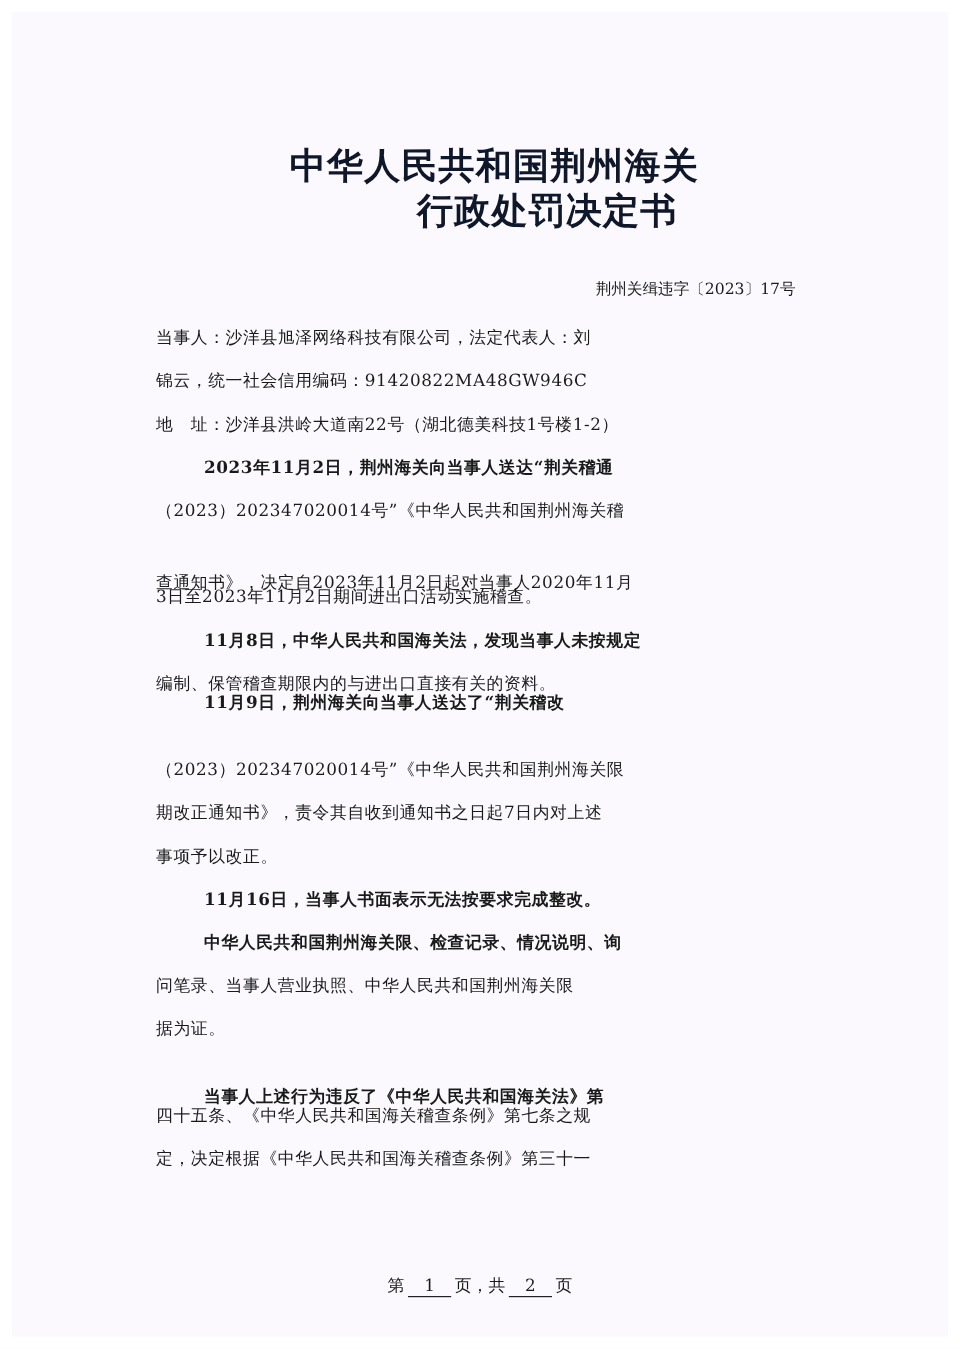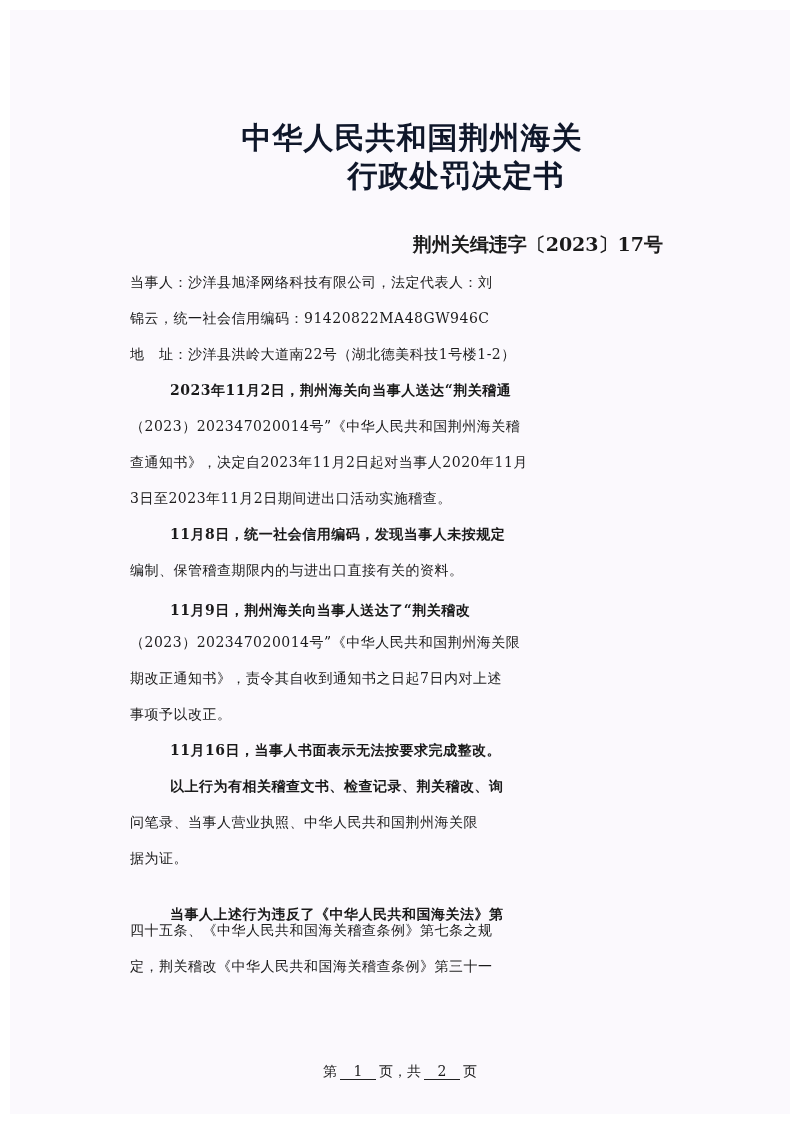--- a/index.html
+++ b/index.html
@@ -25,23 +25,22 @@
     font-weight: bold;
     font-size: 30px;
     letter-spacing: 1px;
     color: #0f172a;
   }
   .t1 { top: 118px; }
   .t2 { top: 156px; margin-left: 44px; }
   .docno {
     position: absolute;
     top: 232px; right: 137px;
-    font-size: 19px;
+    font-size: 13px;
     white-space: nowrap;
-    font-weight: bold;
   }
   .line {
     position: absolute;
     left: 130px;
     width: 540px;
     font-size: 14px;
     white-space: nowrap;
     letter-spacing: 0.5px;
     line-height: 24px;
   }
@@ -70,36 +69,36 @@
 <div class="title t2">行政处罚决定书</div>
 
 <div class="docno">荆州关缉违字〔2023〕17号</div>
 
 <div class="line" style="top:270px">当事人：沙洋县旭泽网络科技有限公司，法定代表人：刘</div>
 <div class="line" style="top:306px">锦云，统一社会信用编码：91420822MA48GW946C</div>
 <div class="line" style="top:342px">地　址：沙洋县洪岭大道南22号（湖北德美科技1号楼1-2）</div>
 
 <div class="line indent" style="top:378px">2023年11月2日，荆州海关向当事人送达“荆关稽通</div>
 <div class="line" style="top:414px">（2023）202347020014号”《中华人民共和国荆州海关稽</div>
-<div class="line" style="top:450px">查通知书》，决定自2023年11月2日起对当事人2020年11月</div>
+<div class="line" style="top:474px">查通知书》，决定自2023年11月2日起对当事人2020年11月</div>
 <div class="line" style="top:486px">3日至2023年11月2日期间进出口活动实施稽查。</div>
 
-<div class="line indent" style="top:522px">11月8日，统一社会信用编码，发现当事人未按规定</div>
+<div class="line indent" style="top:522px">11月8日，中华人民共和国海关法，发现当事人未按规定</div>
 <div class="line" style="top:558px">编制、保管稽查期限内的与进出口直接有关的资料。</div>
 
-<div class="line indent" style="top:598px">11月9日，荆州海关向当事人送达了“荆关稽改</div>
+<div class="line indent" style="top:574px">11月9日，荆州海关向当事人送达了“荆关稽改</div>
 <div class="line" style="top:630px">（2023）202347020014号”《中华人民共和国荆州海关限</div>
 <div class="line" style="top:666px">期改正通知书》，责令其自收到通知书之日起7日内对上述</div>
 <div class="line" style="top:702px">事项予以改正。</div>
 
 <div class="line indent" style="top:738px">11月16日，当事人书面表示无法按要求完成整改。</div>
 
-<div class="line indent" style="top:774px">以上行为有相关稽查文书、检查记录、荆关稽改、询</div>
+<div class="line indent" style="top:774px">中华人民共和国荆州海关限、检查记录、情况说明、询</div>
 <div class="line" style="top:810px">问笔录、当事人营业执照、中华人民共和国荆州海关限</div>
 <div class="line" style="top:846px">据为证。</div>
 
 <div class="line indent" style="top:902px">当事人上述行为违反了《中华人民共和国海关法》第</div>
 <div class="line" style="top:918px">四十五条、《中华人民共和国海关稽查条例》第七条之规</div>
-<div class="line" style="top:954px">定，荆关稽改《中华人民共和国海关稽查条例》第三十一</div>
+<div class="line" style="top:954px">定，决定根据《中华人民共和国海关稽查条例》第三十一</div>
 
 <div class="footer">
   <span>第</span><span class="uline">1</span><span>页，共</span><span class="uline">2</span><span>页</span>
 </div>
 
 </body></html>

